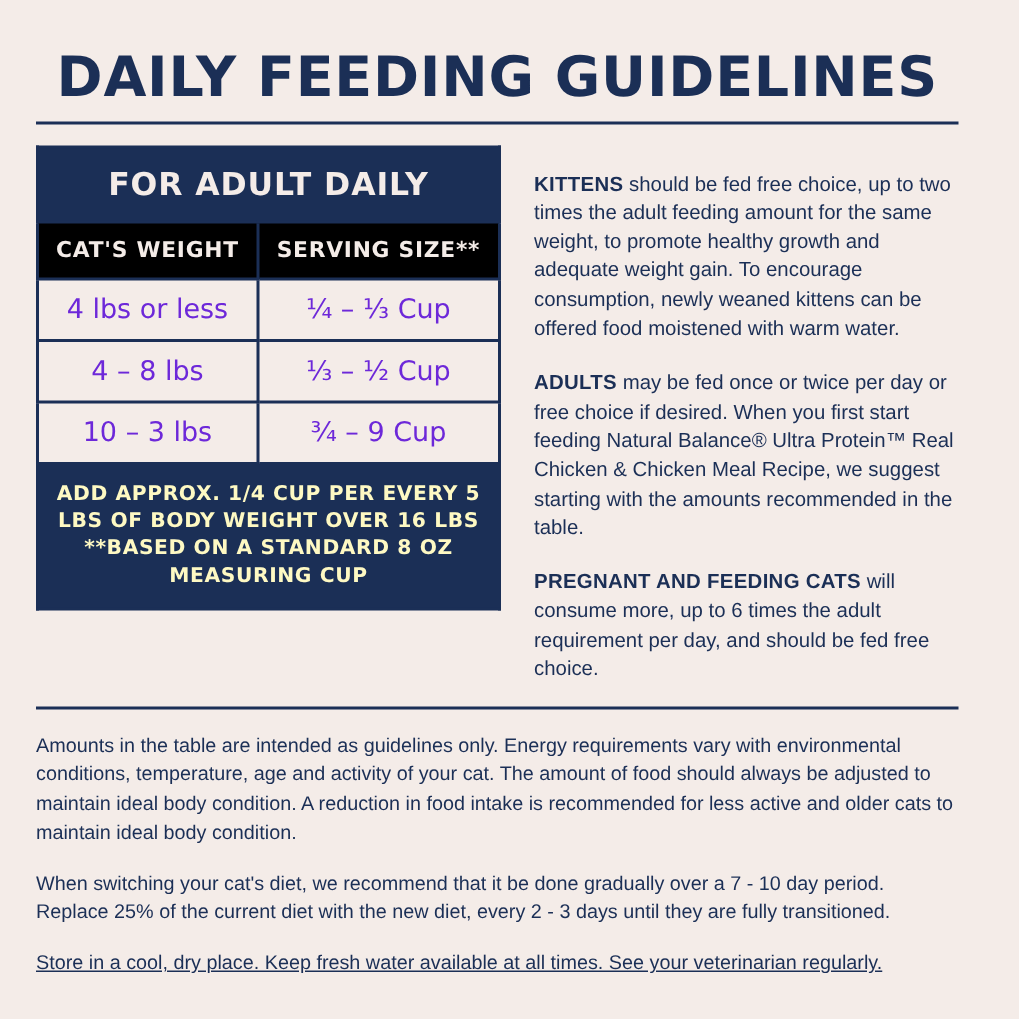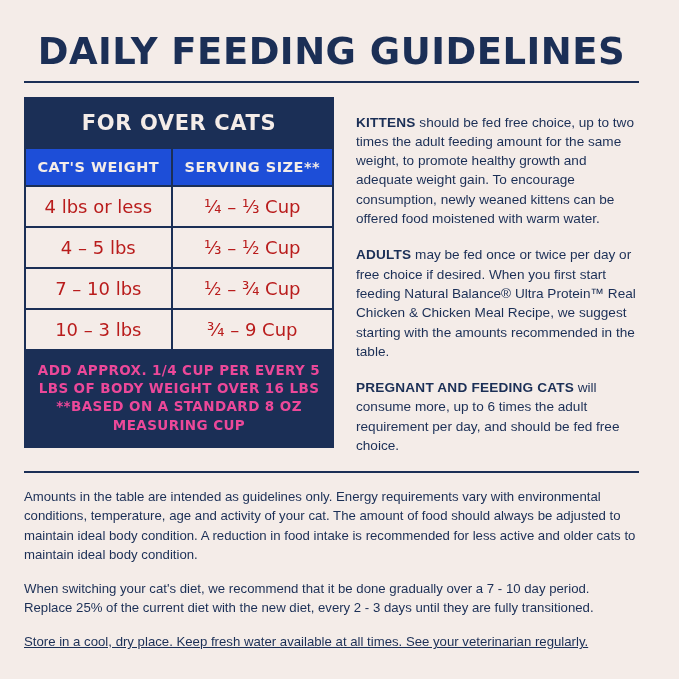--- a/index.html
+++ b/index.html
@@ -58,37 +58,37 @@
   .table-title {
     background: #1b2f56;
     color: #f4ece8;
     font-size: 21px;
     font-weight: bold;
     letter-spacing: 0.6px;
     padding: 12px 4px;
     font-family: "DejaVu Sans", sans-serif;
   }
   .col-head {
-    background: #1d4ed8;
+    background: #000000;
     color: #f4ece8;
     font-size: 14.5px;
     font-weight: bold;
     letter-spacing: 0.5px;
     padding: 10px 4px;
     font-family: "DejaVu Sans", sans-serif;
   }
   .cell {
     font-size: 18px;
     padding: 9px 4px;
-    color: #b91c1c;
+    color: #6d28d9;
     font-family: "DejaVu Sans", sans-serif;
   }
   .table-note {
     background: #1b2f56;
-    color: #ec4899;
+    color: #fef9c3;
     font-size: 13.5px;
     font-weight: bold;
     letter-spacing: 0.4px;
     line-height: 1.35;
     padding: 10px 10px 12px 10px;
     font-family: "DejaVu Sans", sans-serif;
   }
   
   .notes-col {
     flex: 1 1 auto;
@@ -126,37 +126,33 @@
 
   <h1 class="title">DAILY FEEDING GUIDELINES</h1>
   <hr class="title-rule">
 
   <div class="columns">
 
     <div class="table-col">
       <table class="feed-table">
         <tbody>
             <tr>
-          <td class="table-title" colspan="2">FOR OVER CATS</td>
+          <td class="table-title" colspan="2">FOR ADULT DAILY</td>
         </tr>
         <tr>
           <th class="col-head">CAT'S WEIGHT</th>
           <th class="col-head">SERVING SIZE**</th>
         </tr>
         <tr>
           <td class="cell">4 lbs or less</td>
           <td class="cell">¹⁄₄ – ¹⁄₃ Cup</td>
         </tr>
         <tr>
-          <td class="cell">4 – 5 lbs</td>
+          <td class="cell">4 – 8 lbs</td>
           <td class="cell">¹⁄₃ – ¹⁄₂ Cup</td>
-        </tr>
-        <tr>
-          <td class="cell">7 – 10 lbs</td>
-          <td class="cell">¹⁄₂ – ³⁄₄ Cup</td>
         </tr>
         <tr>
           <td class="cell">10 – 3 lbs</td>
           <td class="cell">³⁄₄ – 9 Cup</td>
         </tr>
         <tr>
           <td class="table-note" colspan="2">ADD APPROX. 1/4 CUP PER EVERY 5 LBS OF BODY WEIGHT OVER 16 LBS **BASED ON A STANDARD 8 OZ MEASURING CUP</td>
         </tr>
       </tbody>
         </table>

